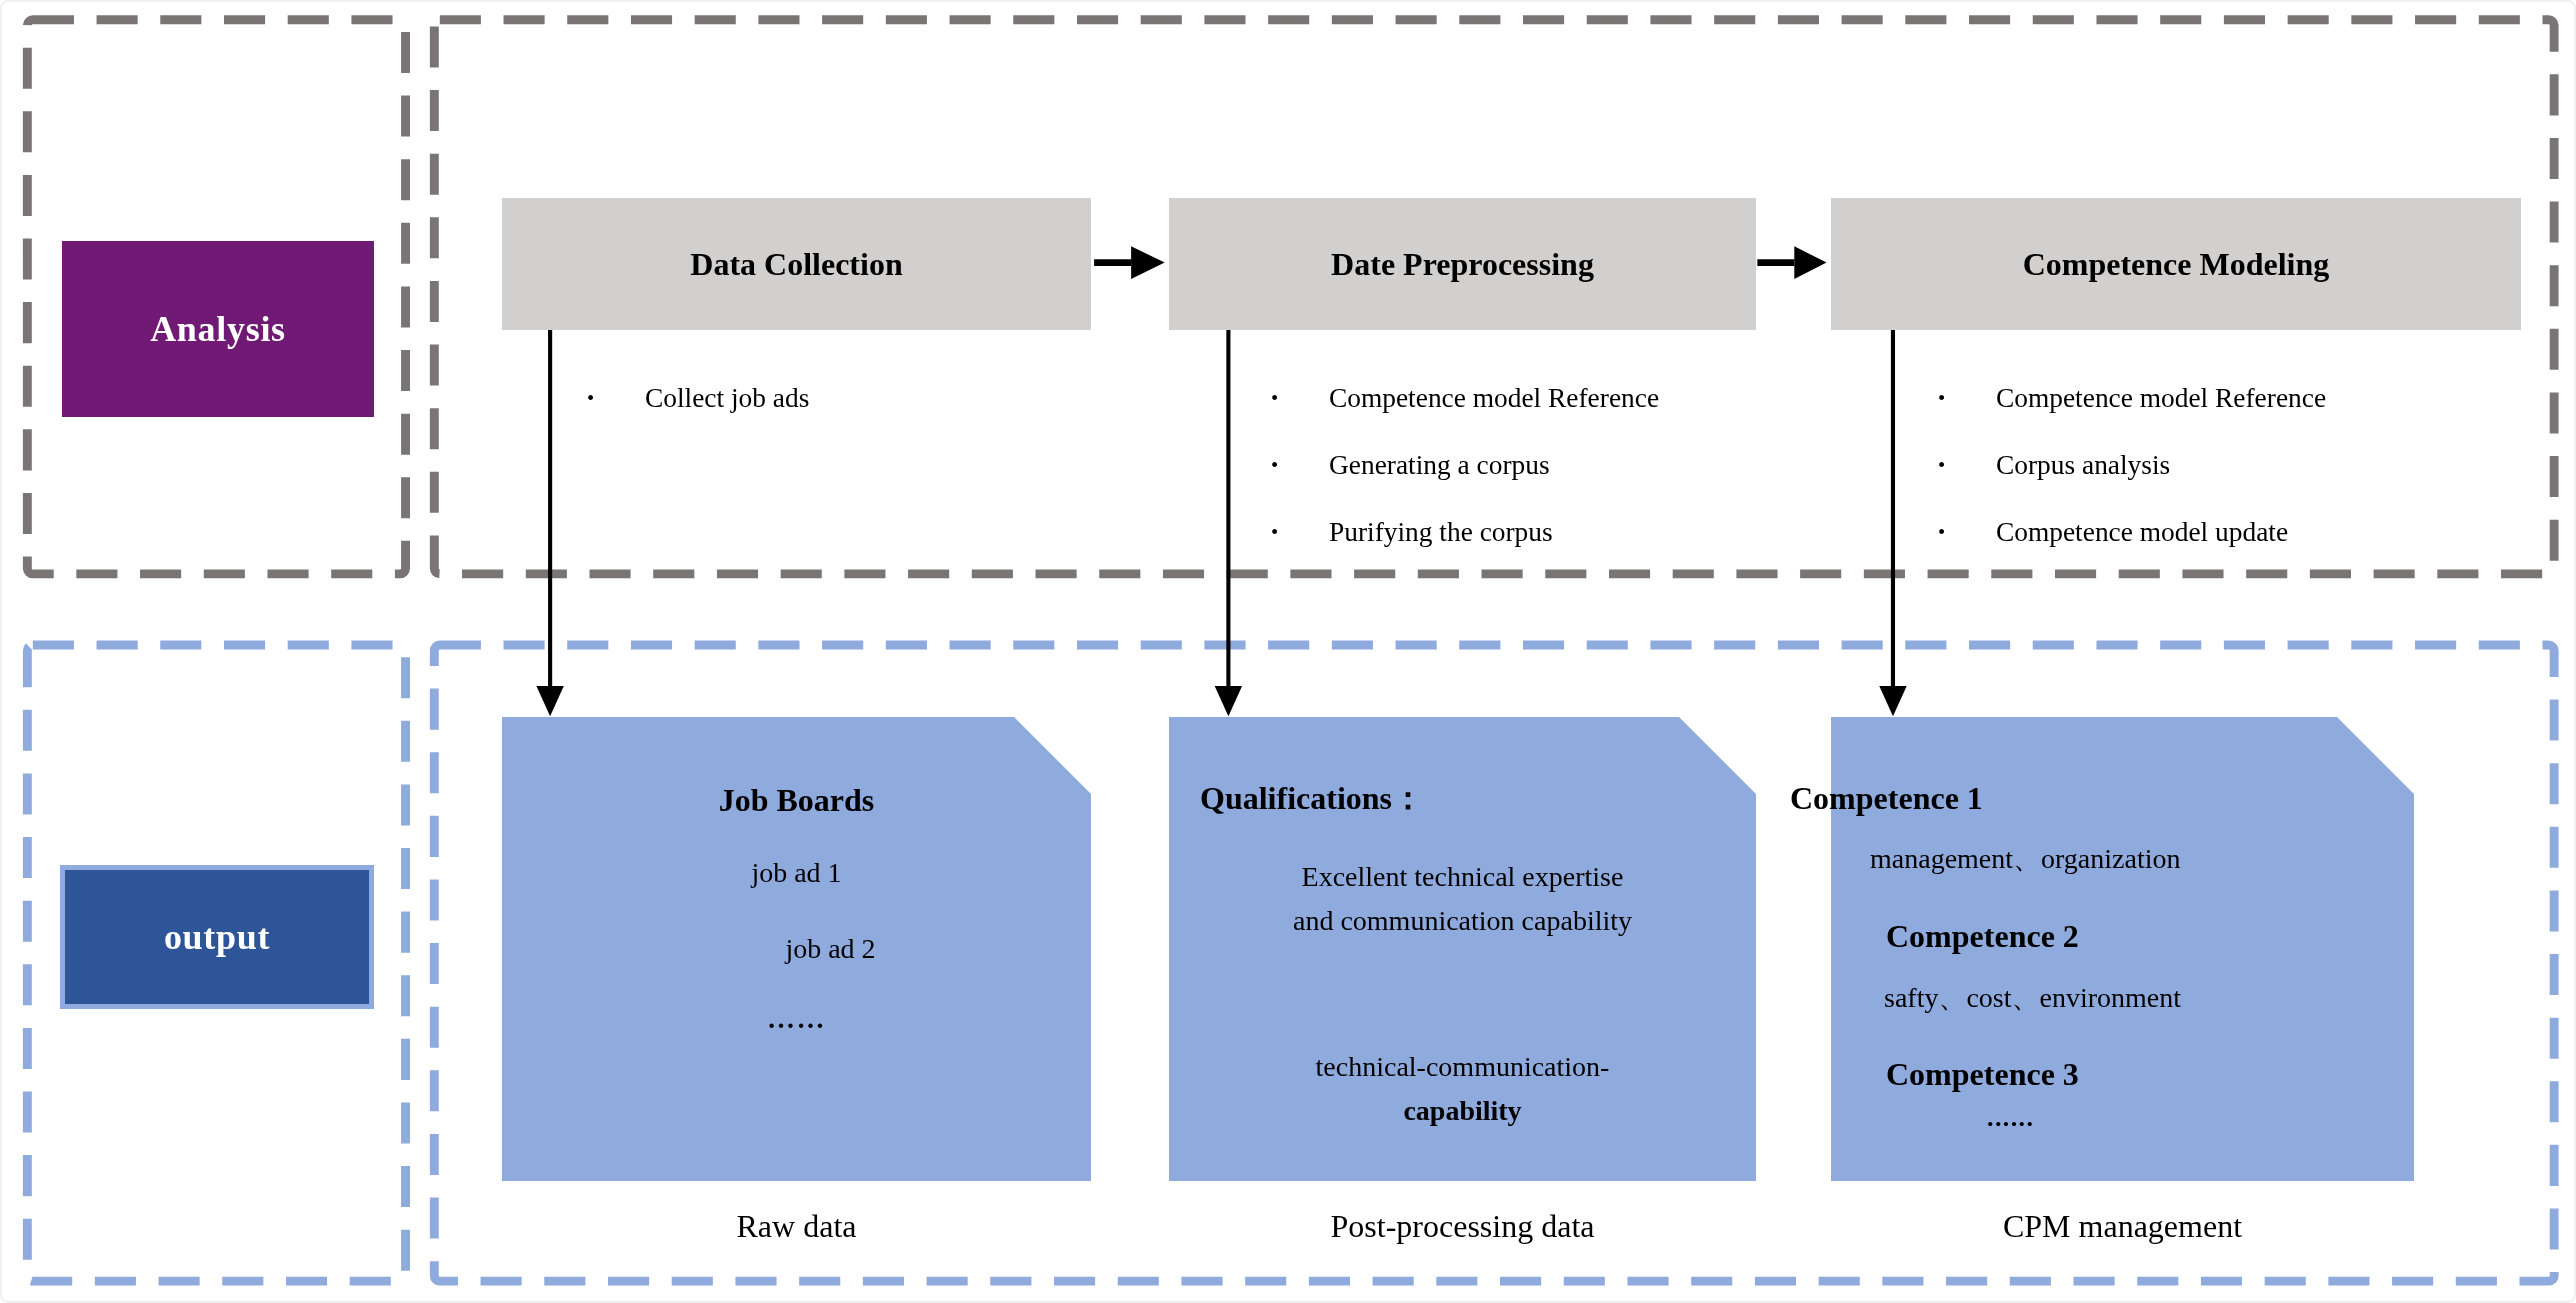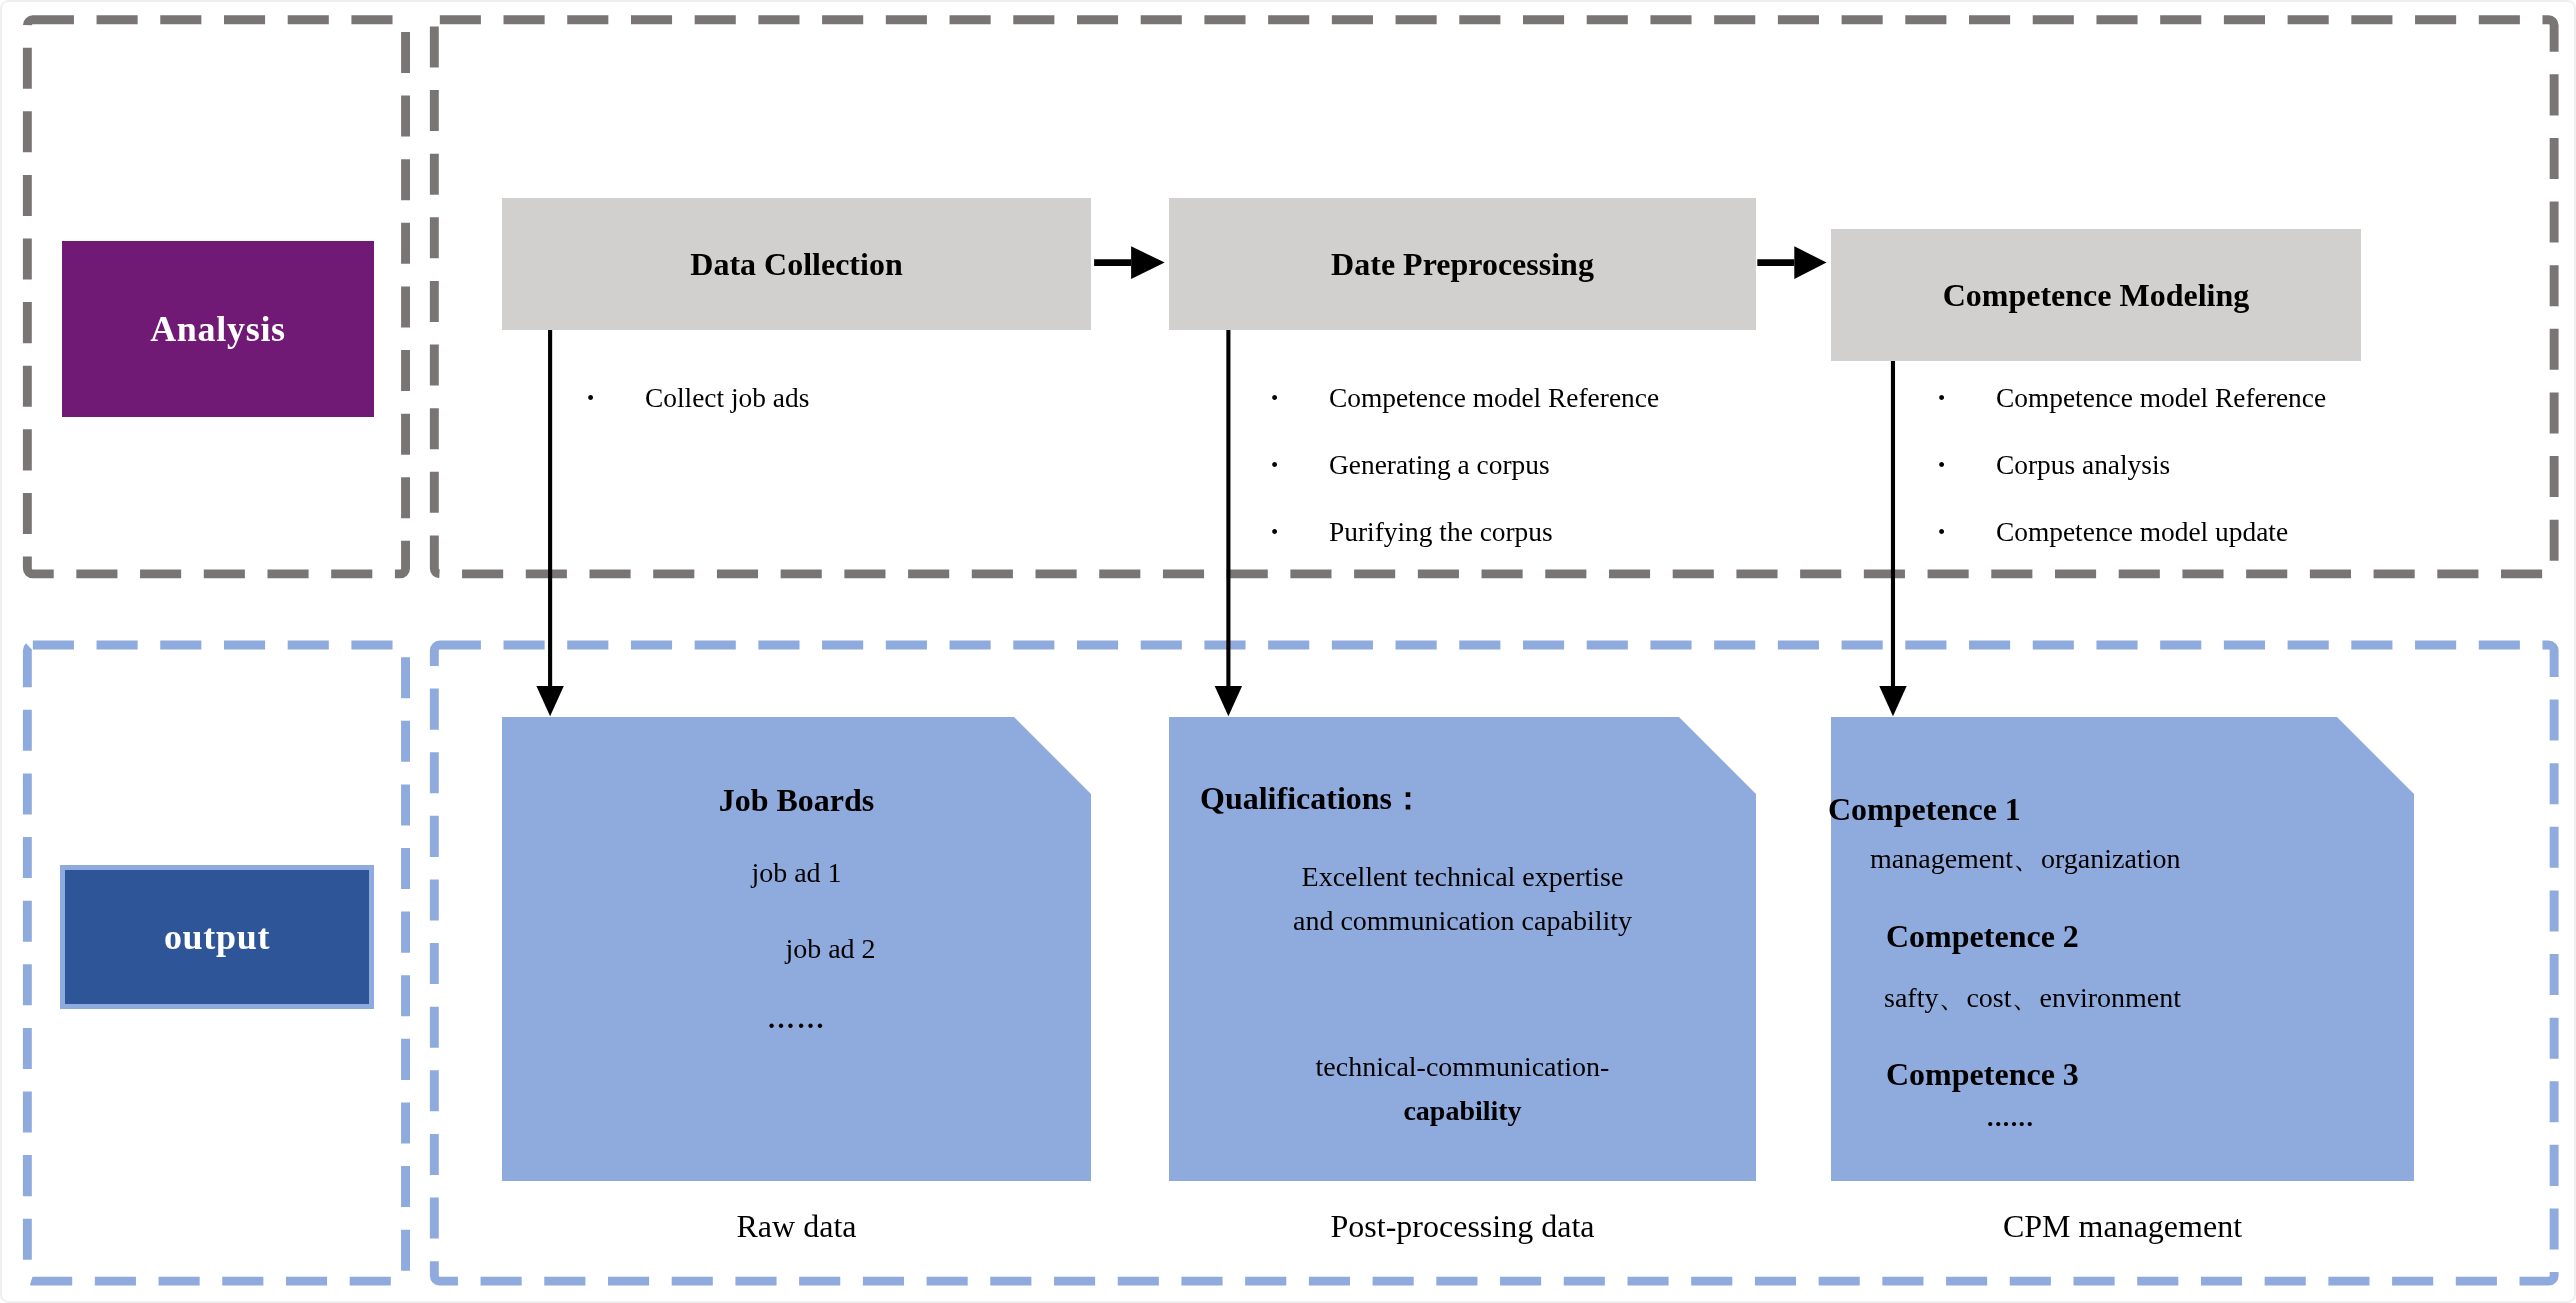--- a/index.html
+++ b/index.html
@@ -22,21 +22,21 @@
   }
 
   
   .step {
     position:absolute; top:196px; height:132px; background:#d2cfcf;
     display:flex; align-items:center; justify-content:center;
     font-weight:bold; font-size:32px;
   }
   .step1 { left:500px; width:589px; }
   .step2 { left:1167px; width:587px; }
-  .step3 { left:1829px; width:530px;margin-top:31px; }
+  .step3 { left:1829px; width:690px; }
 
   
   .bullet-row { position:absolute; height:38px; line-height:38px; white-space:nowrap; }
   .bullet { display:inline-block; width:58px; font-size:20.6px; vertical-align:top; }
   .bullet-text { font-size:27.4px;font-family:Liberation Serif, serif; }
 
   
   .card {
     position:absolute; top:715px; height:464px; background:#8faadc;
     clip-path: polygon(0 0, calc(100% - 77px) 0, 100% 77px, 100% 100%, 0 100%);
@@ -145,21 +145,21 @@
   <div class="crow center cbody" style="left:500px; width:589px; top:852px;">job ad 1</div>
   <div class="crow center cbody" style="left:500px; width:657px; top:928px;">job ad 2</div>
   <div class="crow center cbody dots" style="left:500px; width:589px; top:998px;">……</div>
 
   <div class="crow ctitle" style="left:1198px; top:777px;">Qualifications：</div>
   <div class="crow center cbody" style="left:1167px; width:587px; top:856px;">Excellent technical expertise</div>
   <div class="crow center cbody" style="left:1167px; width:587px; top:900px;">and communication capability</div>
   <div class="crow center cbody" style="left:1167px; width:587px; top:1046px;">technical-communication-</div>
   <div class="crow center cbody" style="left:1167px; width:587px; top:1090px;font-weight:bold;">capability</div>
 
-  <div class="crow ctitle" style="left:1826px; top:777px;margin-top:11px;">Competence 1</div>
+  <div class="crow ctitle" style="left:1788px; top:777px;">Competence 1</div>
   <div class="crow cbody" style="left:1868px; top:838px;">management、organization</div>
   <div class="crow ctitle" style="left:1884px; top:915px;">Competence 2</div>
   <div class="crow cbody" style="left:1882px; top:977px;">safty、cost、environment</div>
   <div class="crow ctitle" style="left:1884px; top:1053px;">Competence 3</div>
   <div class="crow cbody dots" style="left:1985px; top:1097px; font-size:26px;">......</div>
 
   <div class="caption cap1">Raw data</div>
   <div class="caption cap2">Post-processing data</div>
   <div class="caption cap3">CPM management</div>
 

